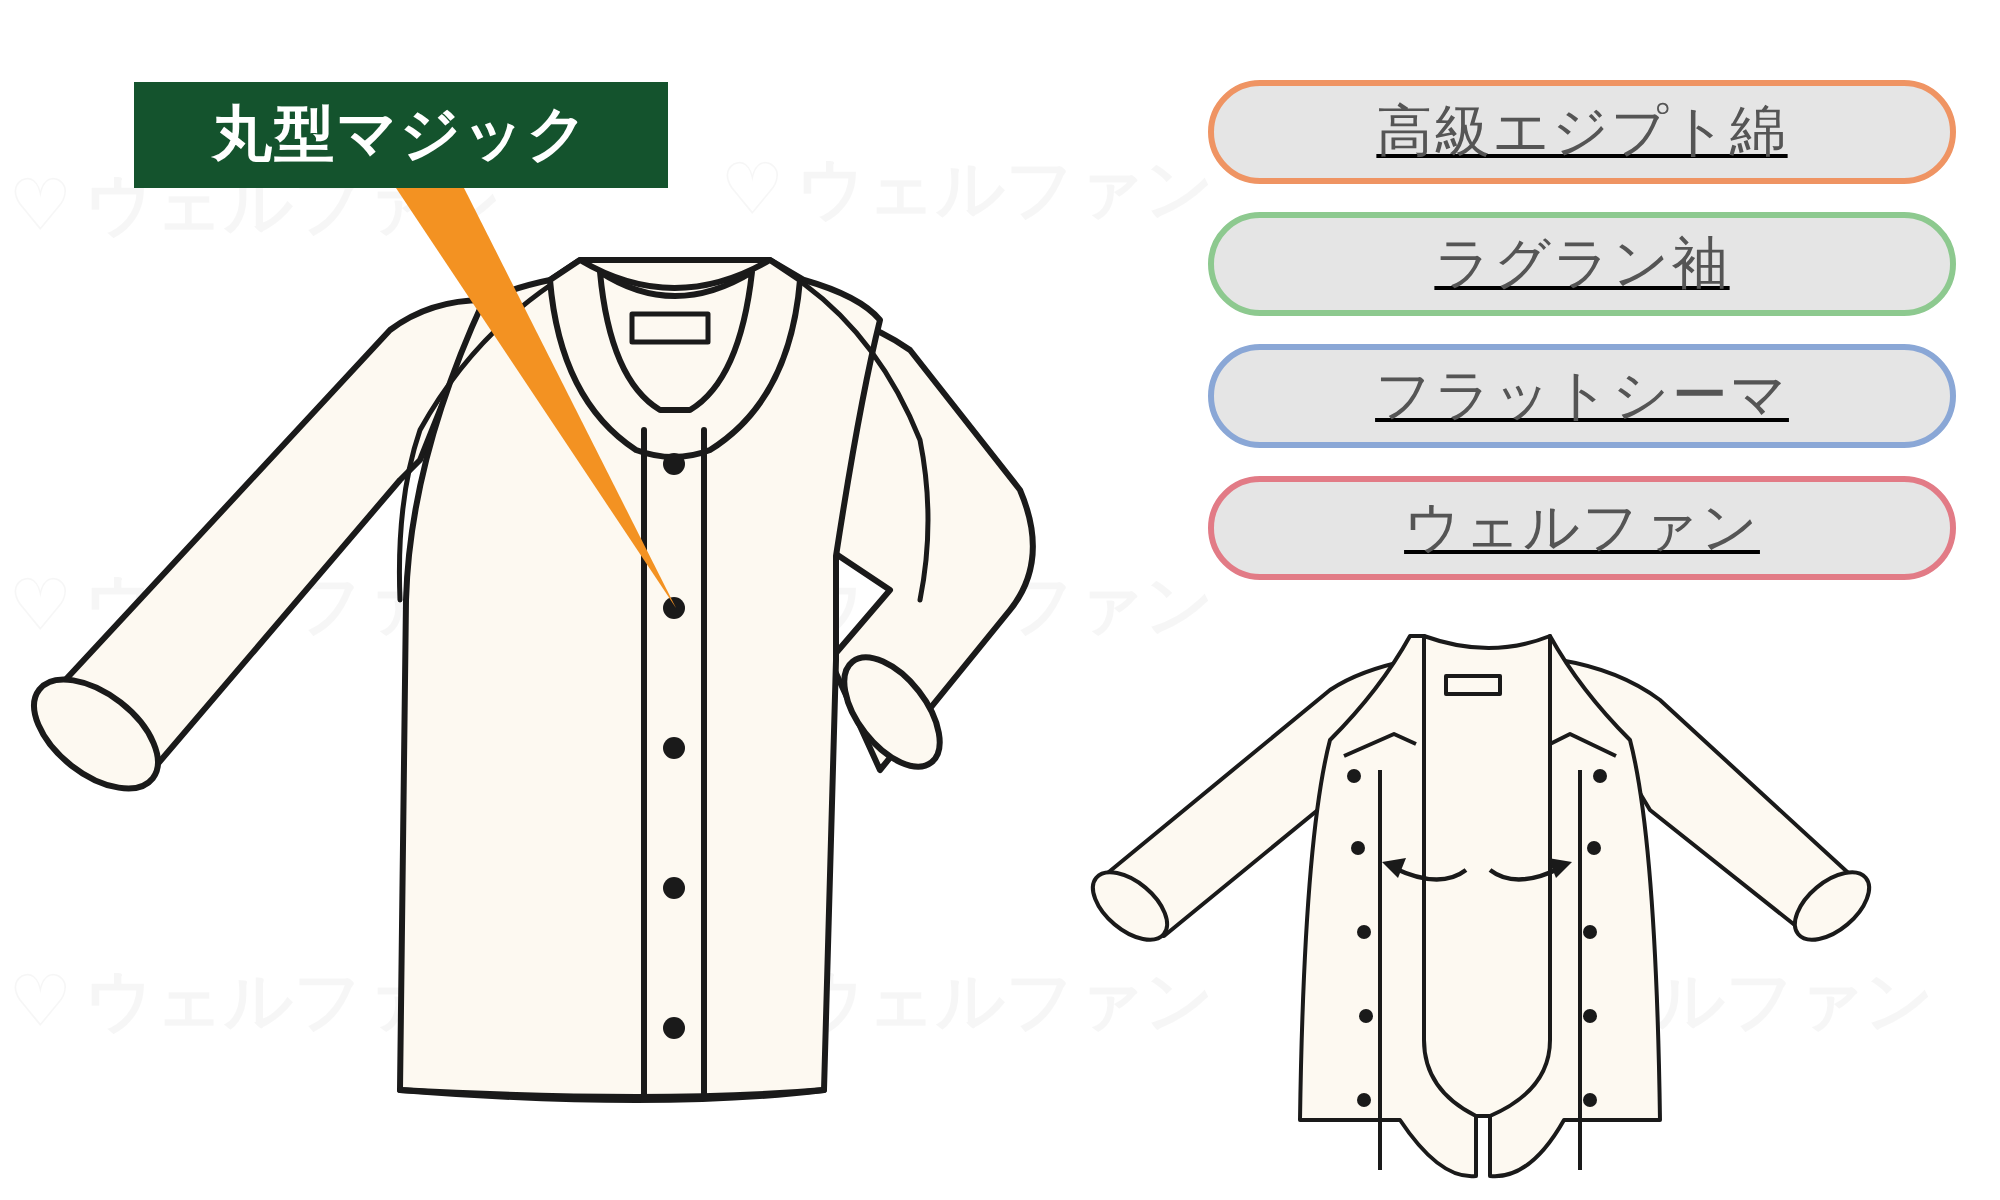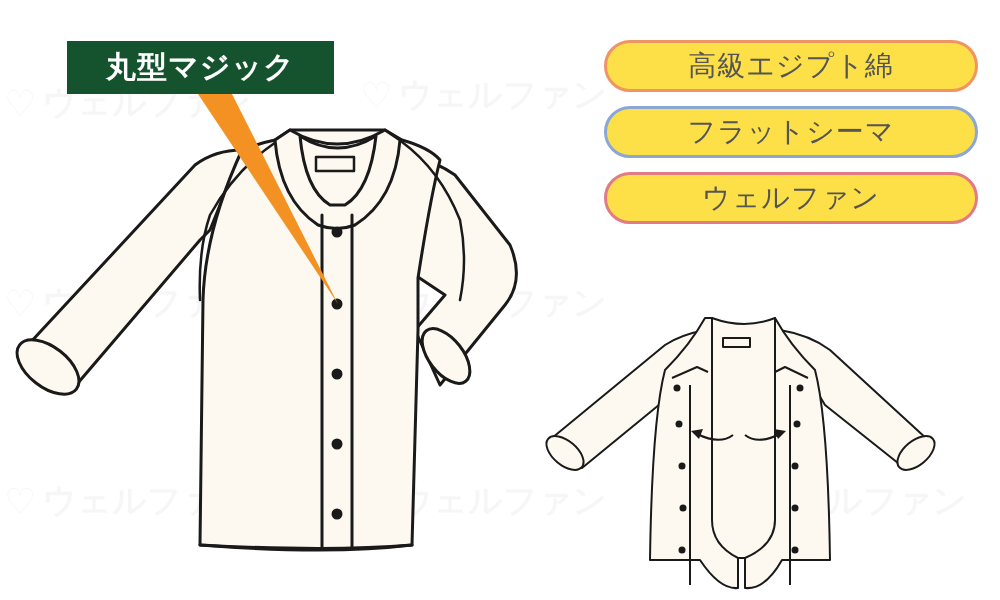--- a/index.html
+++ b/index.html
@@ -10,21 +10,21 @@
       position: absolute; left: 67px; top: 41px; width: 267px; height: 53px;
       background: #14532d; display: flex; align-items: center; justify-content: center;
     }
     .callout span {
       color: #ffffff; font-weight: bold; font-size: 30px; letter-spacing: 1px;
       font-family: "DejaVu Sans", sans-serif;
     }
     .feature-list { position: absolute; left: 604px; top: 40px; width: 374px; }
     .pill {
       box-sizing: border-box; height: 52px; margin-bottom: 14px; border-radius: 26px;
-      border: 3px solid #ccc; background: #fde047; display: flex; align-items: center; justify-content: center;
+      border: 3px solid #ccc; background: #e5e5e5; display: flex; align-items: center; justify-content: center; text-decoration: underline;
     }
     .pill span { color: #555555; font-size: 28px; font-family: "DejaVu Sans", sans-serif; letter-spacing: 1px; }
     .watermark {
       position: absolute; color: rgba(0,0,0,0.035); font-size: 34px; font-weight: bold;
       font-family: "DejaVu Sans", sans-serif; white-space: nowrap; pointer-events: none;
       display: flex; align-items: center; gap: 6px;
     }
     .watermark .heart { font-size: 36px; }
   </style>
 </head>
@@ -137,20 +137,23 @@
   </svg>
 
   <div class="callout">
     <span>丸型マジック</span>
   </div>
 
   <div class="feature-list">
     <div class="pill" style="border-color:#ef9463;">
       <span>高級エジプト綿</span>
     </div>
+    <div class="pill" style="border-color:#8dc98f;">
+      <span>ラグラン袖</span>
+    </div>
     <div class="pill" style="border-color:#8aa7d6;justify-content:center;">
       <span>フラットシーマ</span>
     </div>
     <div class="pill" style="border-color:#e27b86;">
       <span>ウェルファン</span>
     </div>
   </div>
 
 </div>
 

